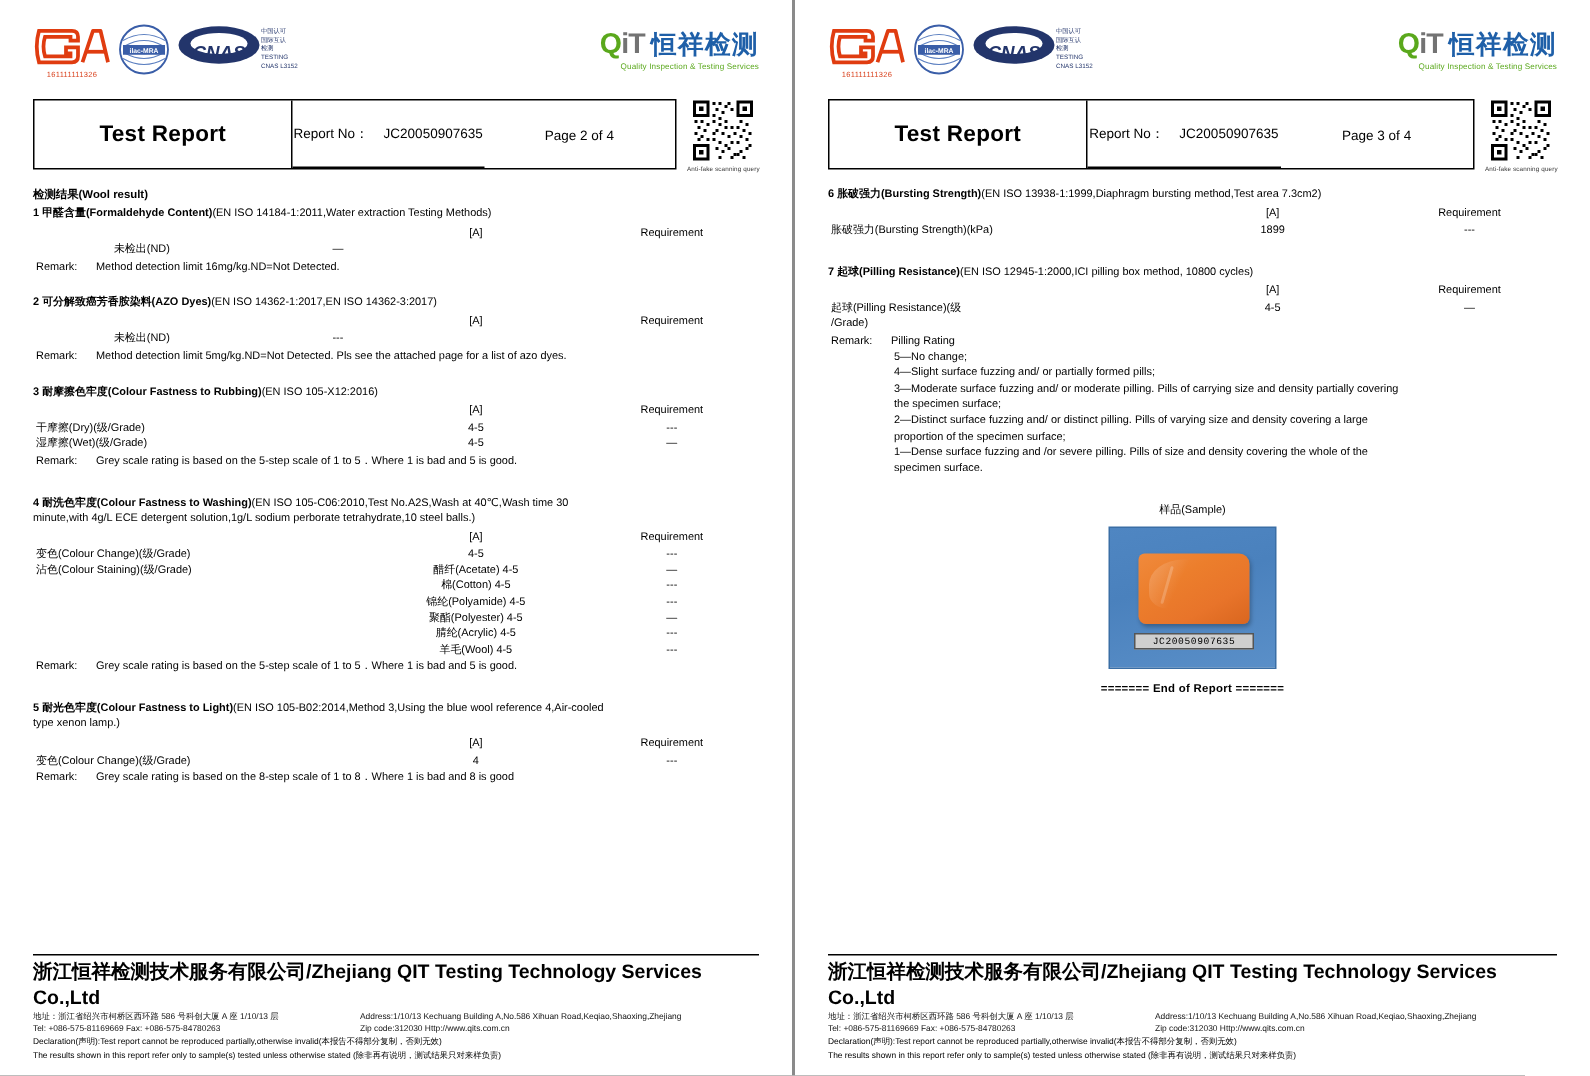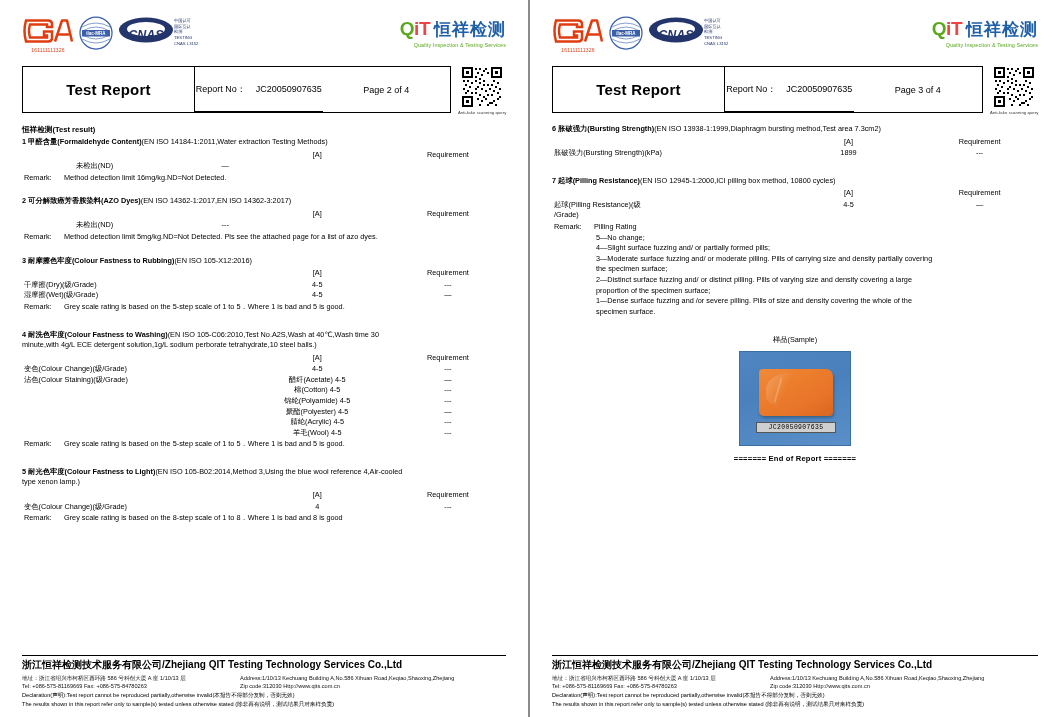--- a/index.html
+++ b/index.html
@@ -36,21 +36,21 @@
 
   .ilac { width: 34px; height: 34px; position: relative; }
   .cnas-logo { width: 56px; height: 32px; position: relative; }
   .cnas-txt {
     font-size: 4.2px; line-height: 1.35; color: #23356b; margin-top: 2px;
     font-family: "Liberation Sans", sans-serif; white-space: nowrap;
   }
   .qit { position: absolute; right: 0; top: 2px; text-align: right; }
   .qit-main { display: flex; align-items: baseline; justify-content: flex-end; }
   .qit-q { font-size: 19px; font-weight: bold; color:#5aa81c; font-family:"Liberation Sans",sans-serif; letter-spacing:-0.5px;}
-  .qit-it { font-size: 19px; font-weight: bold; color:#ef4444; font-family:"Liberation Sans",sans-serif; letter-spacing:-0.5px;}
+  .qit-it { font-size: 19px; font-weight: bold; color:#737373; font-family:"Liberation Sans",sans-serif; letter-spacing:-0.5px;}
   .qit-cn { font-size: 17px; font-weight: bold; color:#1e5fa8; margin-left:4px; letter-spacing:1px;}
   .qit-sub { font-size: 5.4px; color:#5aa81c; letter-spacing:0.1px; margin-top:1px; }
 
   
   .title-block { display:flex; align-items:flex-start; margin-top: 2px; }
   .title-table {
     border: 1.4px solid #000; display:flex; width: 432px; height: 47px;
   }
   .tt-left {
     width: 172px; display:flex; align-items:center; justify-content:center;
@@ -116,21 +116,21 @@
     background: #cfcfcf; border: 1px solid #555;
     display:flex; align-items:center; justify-content:center;
     font-family:"Liberation Mono","DejaVu Sans Mono",monospace;
     font-size: 6.4px; letter-spacing:.4px; color:#000;
   }
   .end-line { font-size: 7.6px; font-weight: bold; margin-top: 7px; letter-spacing:.2px;}
 
   
   .footer { border-top: none; padding-top: 2px; }
   .fsep { height: 1px; background:#000; margin-bottom: 2px; }
-  .f-name { font-size: 10px; font-weight: bold; margin-bottom: 1.5px; }
+  .f-name { font-size: 13px; font-weight: bold; margin-bottom: 1.5px; }
   .f-line { font-size: 5.6px; color:#111; line-height: 1.55; display:flex; }
   .f-l { width: 218px; flex-shrink: 0; }
   .f-r { flex: 1; }
   .f-decl { font-size: 5.6px; line-height: 1.6; }
 </style>
 </head>
 <body>
 
 <div class="spread">
 
@@ -272,21 +272,21 @@
                 <rect x="30" y="36" width="2" height="2"></rect>
             </g>
           </svg>
         </div>
         <div class="qr-cap">Anti-fake scanning query</div>
       </div>
     </div>
 
     <div class="body">
 
-      <div class="res-title">恒祥检测(Test result)</div>
+      <div class="res-title">检测结果(Wool result)</div>
 
       <div class="sec">
         <div class="sec-head">
           <span>1</span>
           <span>甲醛含量</span><span>(Formaldehyde Content)</span><span class="norm">(EN ISO 14184-1:2011,Water extraction Testing Methods)</span>
         </div>
         <div class="row hdr-row">
           <div class="c-item"></div>
           <div class="c-val">[A]</div>
           <div class="c-req">Requirement</div>

